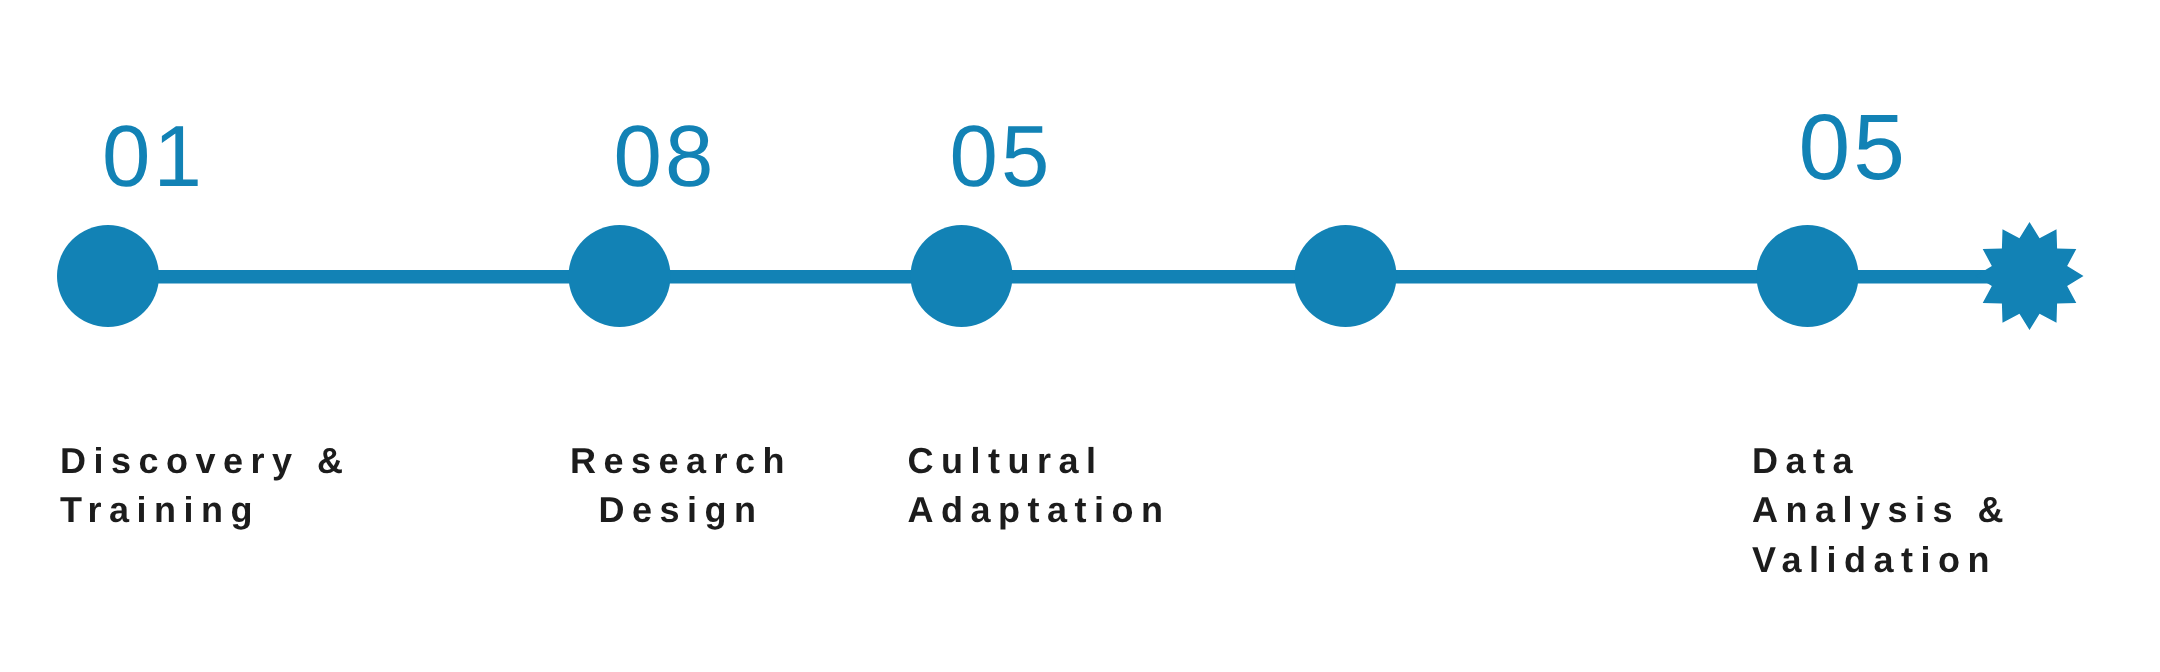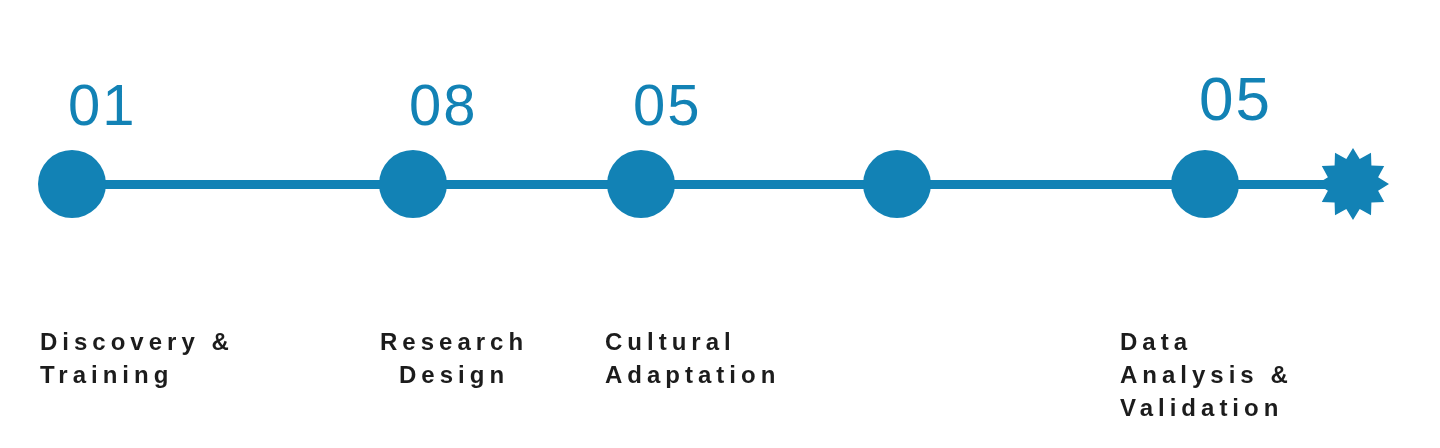--- a/index.html
+++ b/index.html
@@ -46,21 +46,20 @@
   .lbl {
     position: absolute;
     top: 291px;
     color: var(--text, #1C1C1C);
     font-size: 24px;
     font-weight: 600;
     line-height: 33px;
     letter-spacing: 5px;
     white-space: pre-line;
     z-index: 3;
-    margin-top: 34px;
   }
   .star {
     position: absolute;
     left: 1315px;
     top: 146px;
     width: 76px;
     height: 76px;
     z-index: 2;
   }
   .star polygon {
@@ -88,17 +87,17 @@
   <svg class="star" viewBox="-38 -38 76 76" aria-hidden="true">
     <polygon points="36,0 25.1,6.7 31.2,18 18.4,18.4 18,31.2 6.7,25.1 0,36 -6.7,25.1 -18,31.2 -18.4,18.4 -31.2,18 -25.1,6.7 -36,0 -25.1,-6.7 -31.2,-18 -18.4,-18.4 -18,-31.2 -6.7,-25.1 0,-36 6.7,-25.1 18,-31.2 18.4,-18.4 31.2,-18 25.1,-6.7"></polygon>
   </svg>
 
   <div class="lbl" style="left:40px;">Discovery &amp;
 Training</div>
   <div class="lbl" style="left:380px;text-align:center;">Research
 Design</div>
   <div class="lbl" style="left:605px;">Cultural
 Adaptation</div>
-  <div class="lbl" style="left:1120px;">Data
+  <div class="lbl" style="left:1168px;">Data
 Analysis &amp;
 Validation</div>
 
 </div>
 
 </body></html>

